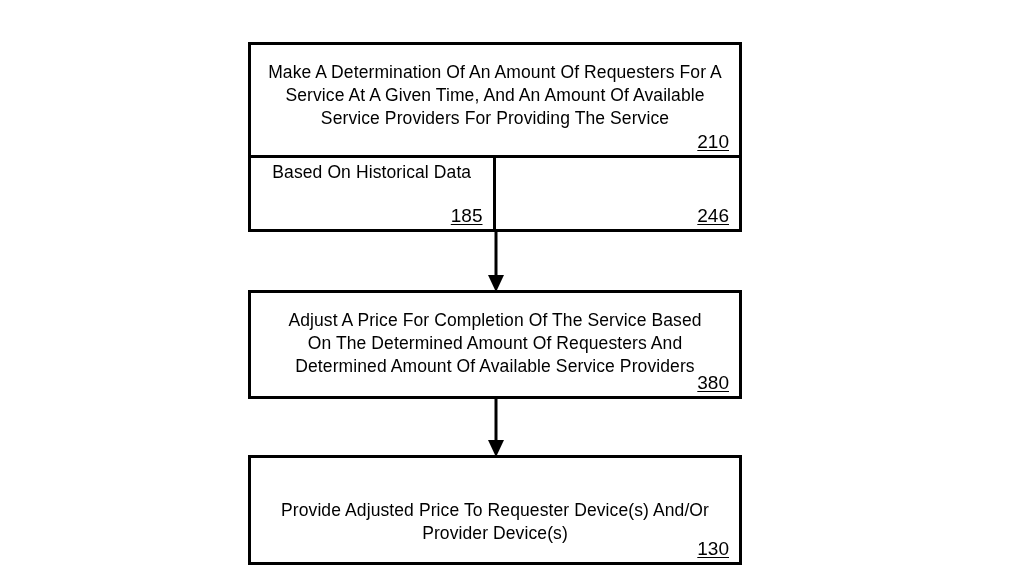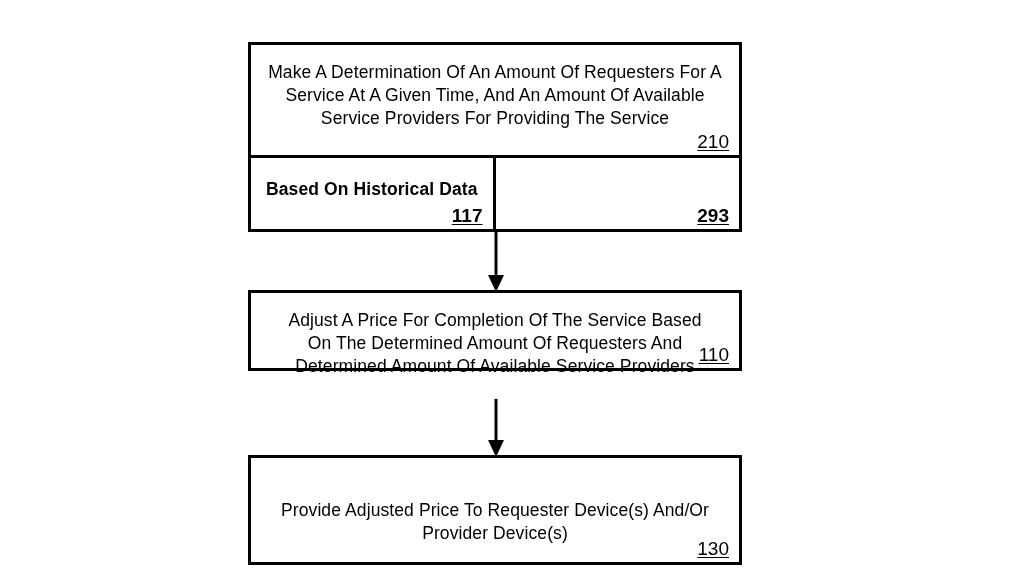--- a/index.html
+++ b/index.html
@@ -92,27 +92,27 @@
     height: 100%;
     background: #ffffff;
   }
   #cell-212 {
     width: 246px;
     border-right: 3px solid #000000;
   }
   #cell-214 {
     width: 245px;
   }
-  .half .node-inner { padding-top: 20px; font-weight: bold; }
+  .half .node-inner { padding-top: 3px; }
 
   #box-220 {
     left: 248px;
     top: 277px;
     width: 494px;
-    height: 81px;
+    height: 109px;
   }
   #box-220 .node-inner { padding-top: 16px; }
 
   #box-230 {
     left: 248px;
     top: 442px;
     width: 494px;
     height: 110px;
   }
   #box-230 .node-inner { padding-top: 41px; }
@@ -135,41 +135,41 @@
 Service At A Given Time, And An Amount Of Available
 Service Providers For Providing The Service</div>
       <div class="ref">210</div>
     </div>
   </div>
 
   <div id="row-212-214">
     <div class="half" id="cell-212">
       <div class="node-inner">
         <div class="node-text">Based On Historical Data</div>
-        <div class="ref">117</div>
+        <div class="ref">185</div>
       </div>
     </div>
     <div class="half" id="cell-214">
       <div class="node-inner">
-        <div class="ref">293</div>
+        <div class="ref">246</div>
       </div>
     </div>
   </div>
 
   <svg class="arrow" width="1024" height="576" viewBox="0 0 1024 576">
     <line x1="496" y1="219" x2="496" y2="268" stroke="#000000" stroke-width="3"></line>
     <polygon points="496,279 488,262 504,262" fill="#000000"></polygon>
   </svg>
 
   <div class="node" id="box-220">
     <div class="node-inner">
       <div class="node-text">Adjust A Price For Completion Of The Service Based
 On The Determined Amount Of Requesters And
 Determined Amount  Of Available Service Providers</div>
-      <div class="ref">110</div>
+      <div class="ref">380</div>
     </div>
   </div>
 
   <svg class="arrow" width="1024" height="576" viewBox="0 0 1024 576">
     <line x1="496" y1="386" x2="496" y2="433" stroke="#000000" stroke-width="3"></line>
     <polygon points="496,444 488,427 504,427" fill="#000000"></polygon>
   </svg>
 
   <div class="node" id="box-230">
     <div class="node-inner">

